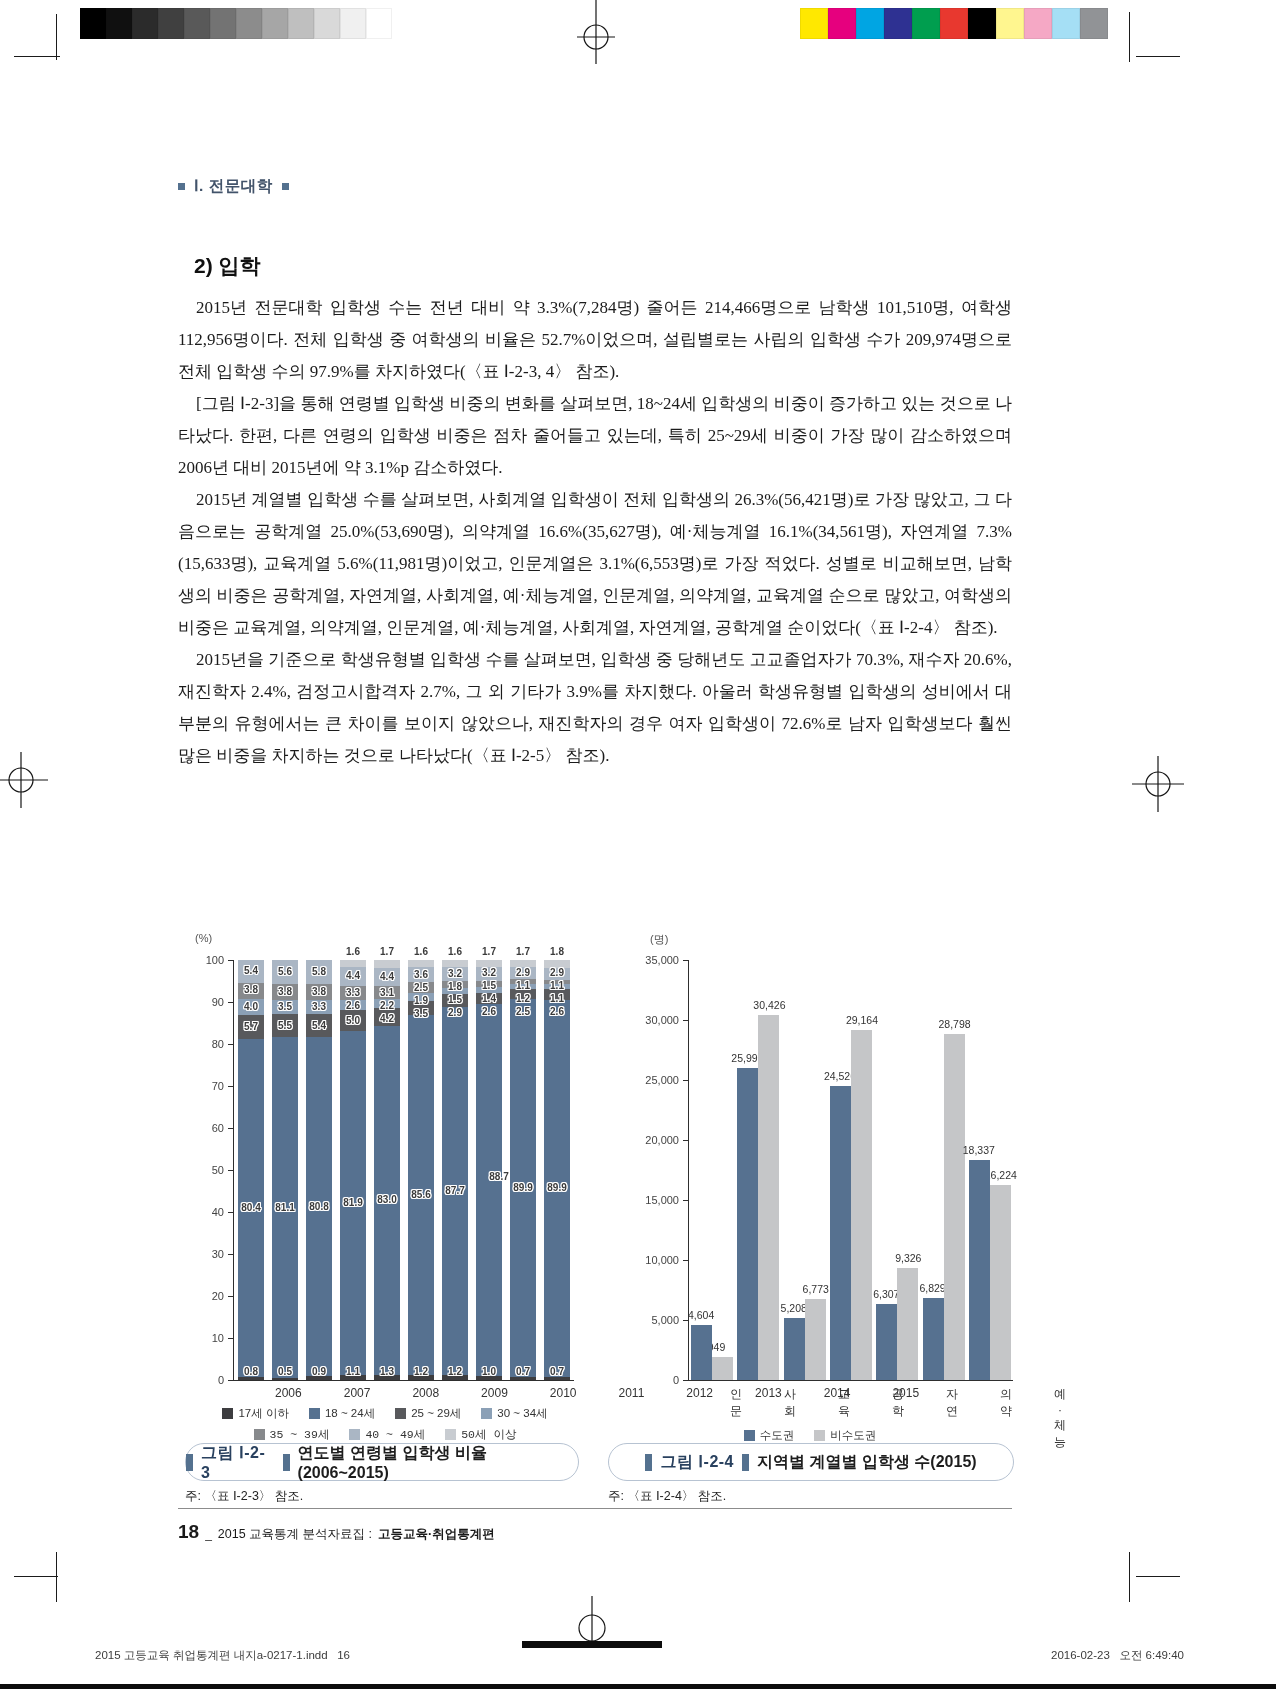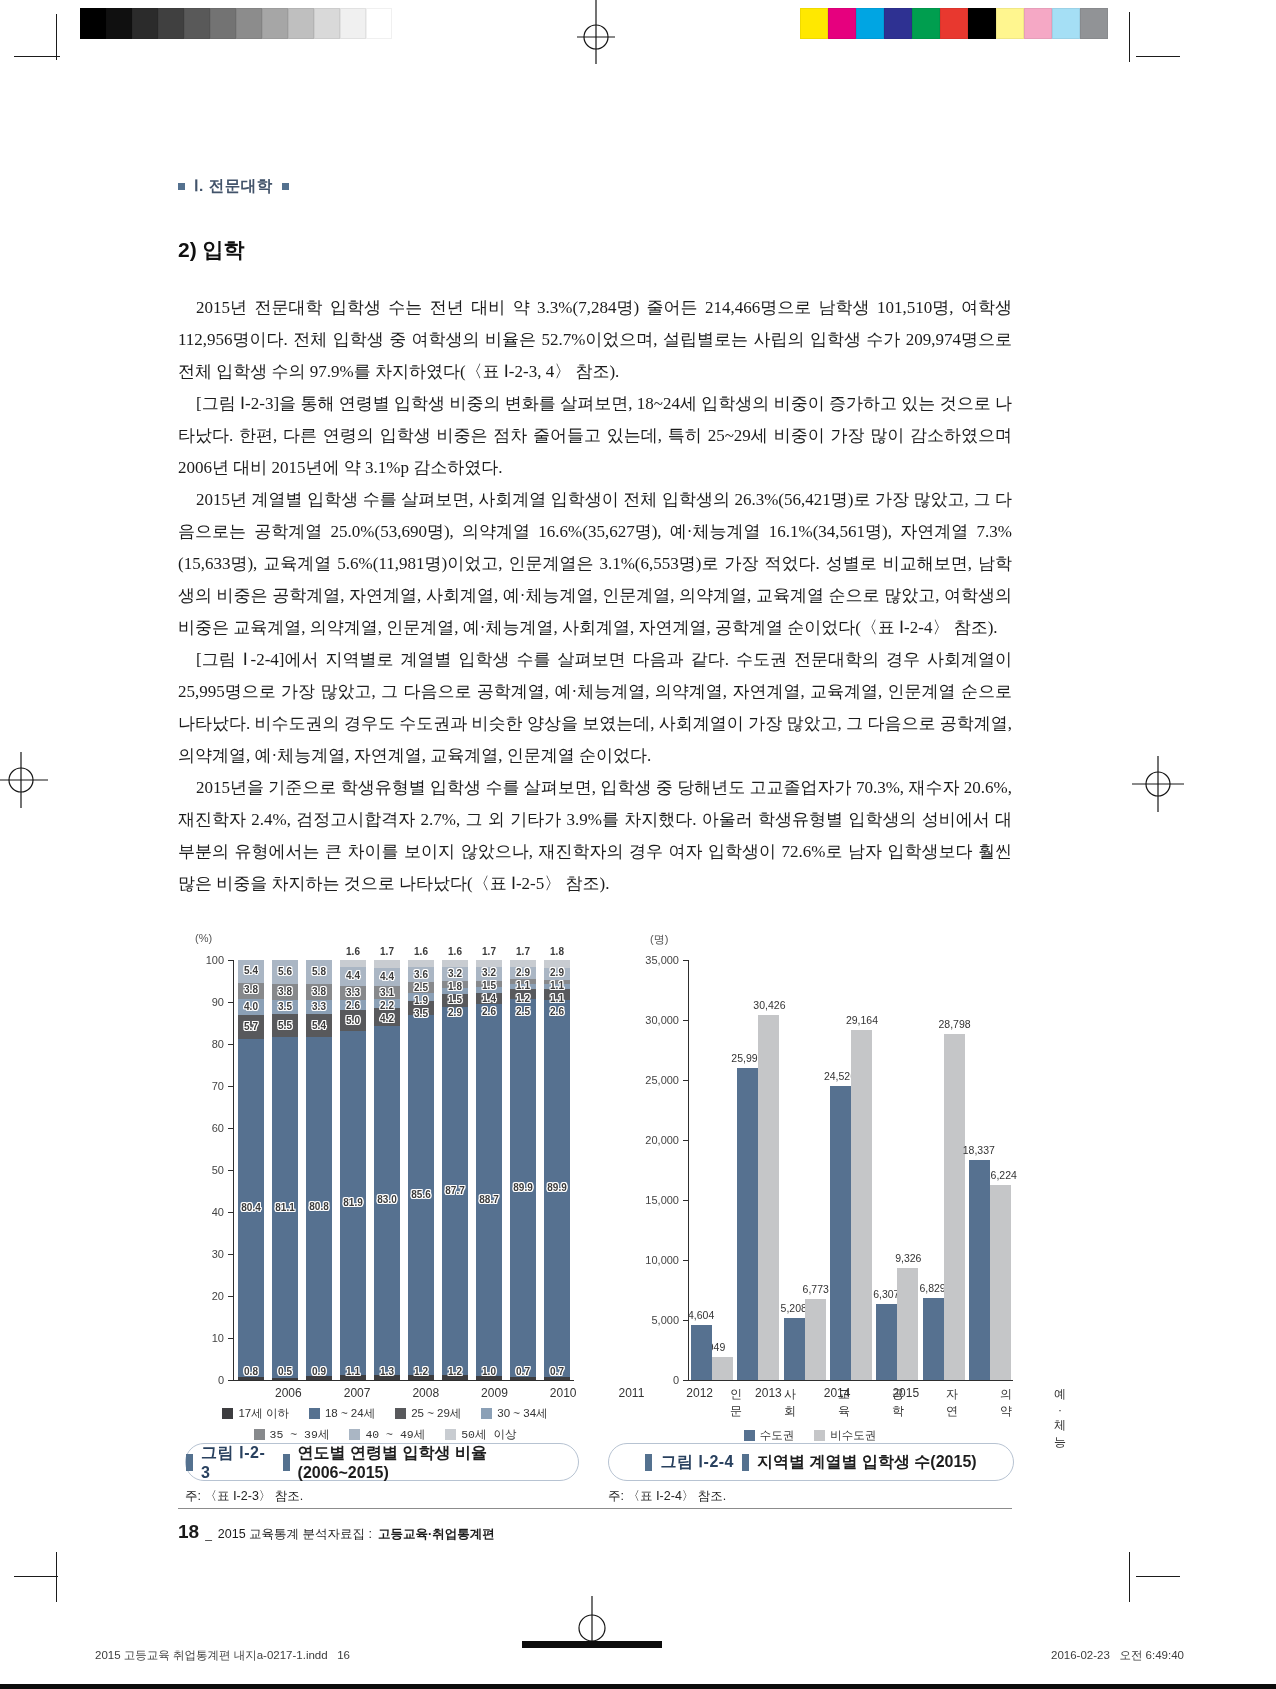--- a/index.html
+++ b/index.html
@@ -9,21 +9,21 @@
   .cal-strip{position:absolute;display:flex;}
   .cal-sq{width:26px;height:31px;box-shadow:inset 0 0 0 1px rgba(0,0,0,.06);}
   .cal-sq.c{width:28px;}
   
   .crop{position:absolute;background:#1b1b1b;}
   .reg{position:absolute;}
   
   .page-header{position:absolute;left:178px;top:176px;display:flex;align-items:center;gap:9px;
                font-size:15.5px;font-weight:bold;color:#42536a;letter-spacing:.5px;}
   .hsq{width:7px;height:7px;background:#54718f;}
-  .section-title{position:absolute;left:178px;top:236px;margin:0;font-size:21px;font-weight:bold;color:#101010;}
+  .section-title{position:absolute;left:178px;top:236px;margin:16px;font-size:21px;font-weight:bold;color:#101010;}
   
   .body-text{position:absolute;left:178px;top:292px;width:834px;
              font-family:"Liberation Serif",serif;font-size:17px;line-height:32px;
              text-align:justify;color:#1b1b1b;}
   .body-text p{margin:0;text-indent:18px;}
   
   .chart-box{position:absolute;top:928px;height:600px;}
   .chart-box.left{left:185px;width:400px;}
   .chart-box.right{left:608px;width:404px;}
   .unit{position:absolute;font-size:11px;color:#555;}
@@ -133,21 +133,20 @@
     <span>Ⅰ. 전문대학</span>
     <span class="hsq"></span>
   </div>
 
   <h2 class="section-title">2) 입학</h2>
 
   <div class="body-text">
     <p>2015년 전문대학 입학생 수는 전년 대비 약 3.3%(7,284명) 줄어든 214,466명으로 남학생 101,510명, 여학생 112,956명이다. 전체 입학생 중 여학생의 비율은 52.7%이었으며, 설립별로는 사립의 입학생 수가 209,974명으로 전체 입학생 수의 97.9%를 차지하였다(〈표 Ⅰ-2-3, 4〉 참조).</p>
     <p>[그림 Ⅰ-2-3]을 통해 연령별 입학생 비중의 변화를 살펴보면, 18~24세 입학생의 비중이 증가하고 있는 것으로 나타났다. 한편, 다른 연령의 입학생 비중은 점차 줄어들고 있는데, 특히 25~29세 비중이 가장 많이 감소하였으며 2006년 대비 2015년에 약 3.1%p 감소하였다.</p>
     <p>2015년 계열별 입학생 수를 살펴보면, 사회계열 입학생이 전체 입학생의 26.3%(56,421명)로 가장 많았고, 그 다음으로는 공학계열 25.0%(53,690명), 의약계열 16.6%(35,627명), 예·체능계열 16.1%(34,561명), 자연계열 7.3%(15,633명), 교육계열 5.6%(11,981명)이었고, 인문계열은 3.1%(6,553명)로 가장 적었다. 성별로 비교해보면, 남학생의 비중은 공학계열, 자연계열, 사회계열, 예·체능계열, 인문계열, 의약계열, 교육계열 순으로 많았고, 여학생의 비중은 교육계열, 의약계열, 인문계열, 예·체능계열, 사회계열, 자연계열, 공학계열 순이었다(〈표 Ⅰ-2-4〉 참조).</p>
-    <p>[그림 Ⅰ-2-4]에서 지역별로 계열별 입학생 수를 살펴보면 다음과 같다. 수도권 전문대학의 경우 사회계열이 25,995명으로 가장 많았고, 그 다음으로 공학계열, 예·체능계열, 의약계열, 자연계열, 교육계열, 인문계열 순으로 나타났다. 비수도권의 경우도 수도권과 비슷한 양상을 보였는데, 사회계열이 가장 많았고, 그 다음으로 공학계열, 의약계열, 예·체능계열, 자연계열, 교육계열, 인문계열 순이었다.</p>
     <p>2015년을 기준으로 학생유형별 입학생 수를 살펴보면, 입학생 중 당해년도 고교졸업자가 70.3%, 재수자 20.6%, 재진학자 2.4%, 검정고시합격자 2.7%, 그 외 기타가 3.9%를 차지했다. 아울러 학생유형별 입학생의 성비에서 대부분의 유형에서는 큰 차이를 보이지 않았으나, 재진학자의 경우 여자 입학생이 72.6%로 남자 입학생보다 훨씬 많은 비중을 차지하는 것으로 나타났다(〈표 Ⅰ-2-5〉 참조).</p>
   </div>
 
   <div class="chart-box left">
     <div class="unit" style="left:10px;top:4px;">(%)</div>
     <div class="plot" style="left:48px;width:340px;">
         <div class="bar-col">
           <div class="stack">
             <div class="seg" style="height: 0.8%; background: rgb(61, 61, 64);"></div>
             <div class="seg" style="height: 80.4%; background: rgb(86, 113, 144);"></div>
@@ -271,21 +270,21 @@
           <div class="stack">
             <div class="seg" style="height: 1%; background: rgb(61, 61, 64);"></div>
             <div class="seg" style="height: 88.7%; background: rgb(86, 113, 144);"></div>
             <div class="seg" style="height: 2.6%; background: rgb(88, 89, 92);"></div>
             <div class="seg" style="height: 1.4%; background: rgb(139, 160, 182);"></div>
             <div class="seg" style="height: 1.5%; background: rgb(135, 137, 140);"></div>
             <div class="seg" style="height: 3.2%; background: rgb(170, 182, 196);"></div>
             <div class="seg" style="height: 1.7%; background: rgb(200, 204, 209);"></div>
           </div>
           <div class="vlab" style="top: 406px;">1.0</div>
-          <div class="vlab" style="top: 234px;">88.7</div>
+          <div class="vlab" style="top: 211px; padding-left: 20px;">88.7</div>
           <div class="vlab" style="top: -14px;">1.7</div>
           <div class="vlab" style="top: 7.44px;">3.2</div>
           <div class="vlab" style="top: 20.44px;">1.5</div>
           <div class="vlab" style="top: 33.44px;">1.4</div>
           <div class="vlab" style="top: 46.44px;">2.6</div>
         </div>
         <div class="bar-col">
           <div class="stack">
             <div class="seg" style="height: 0.7%; background: rgb(61, 61, 64);"></div>
             <div class="seg" style="height: 89.9%; background: rgb(86, 113, 144);"></div>

